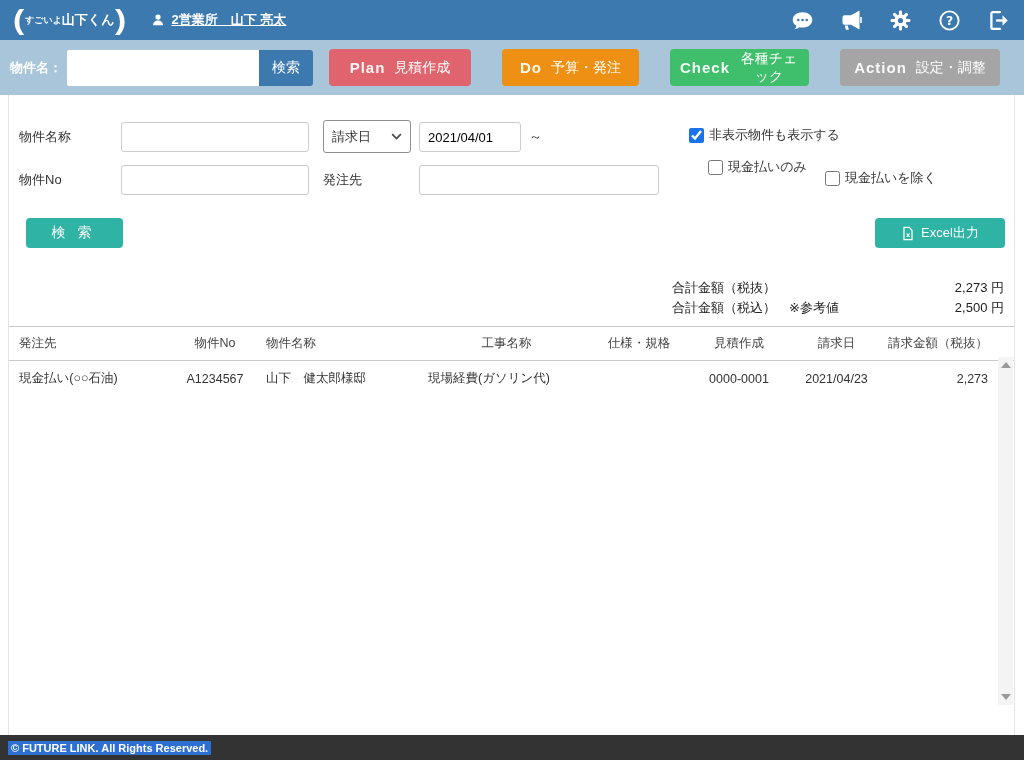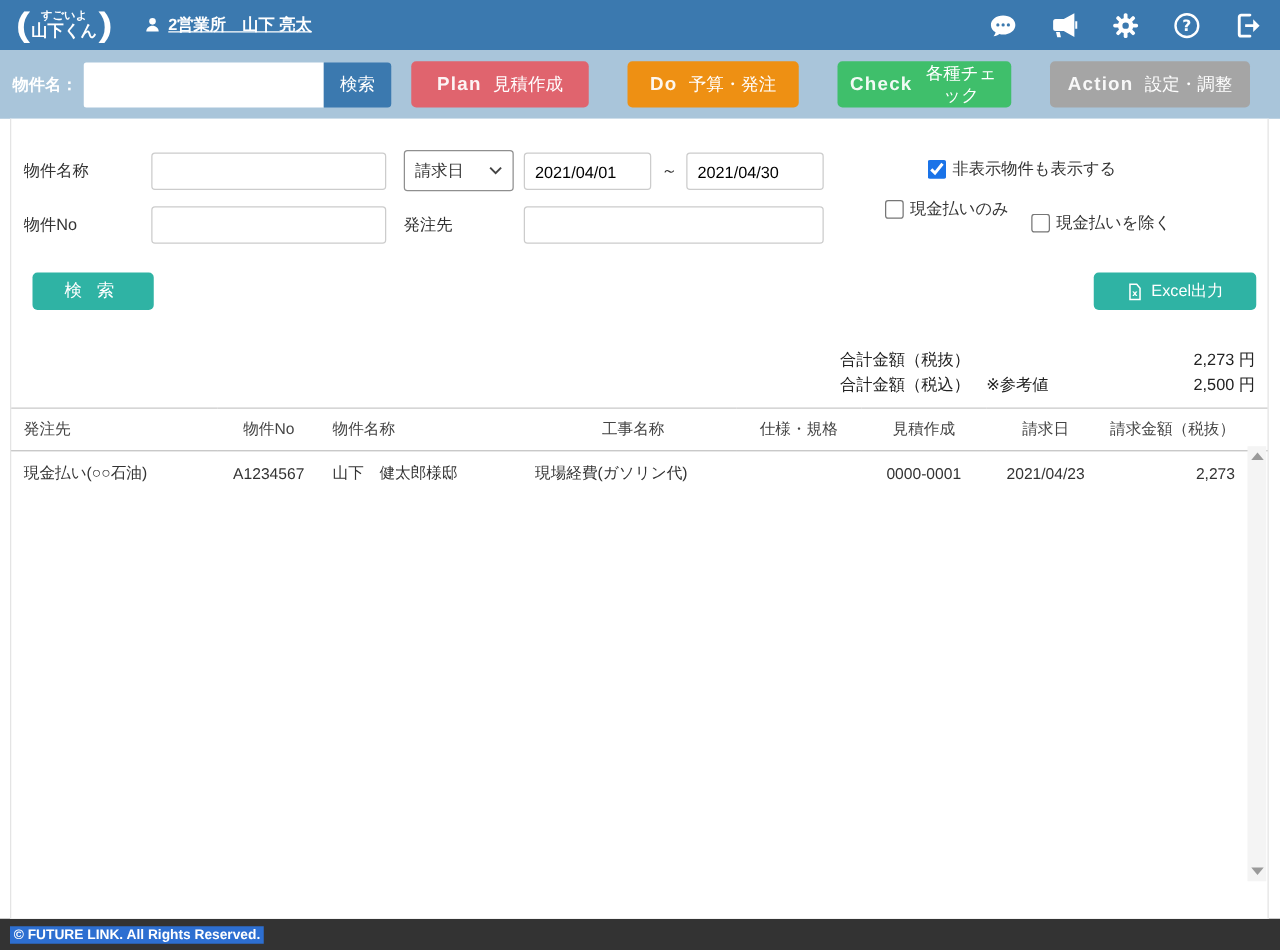--- a/index.html
+++ b/index.html
@@ -3,21 +3,21 @@
 <meta charset="utf-8">
 <style>
   * { box-sizing: border-box; }
   html,body { margin:0; padding:0; width:1024px; height:760px; overflow:hidden;
     font-family:"Liberation Sans","DejaVu Sans",sans-serif; background:#fff; }
 
   
   .topbar { height:40px; background:#3b79af; display:flex; align-items:center; padding:0 14px; }
   .logo { display:flex; align-items:center; color:#fff; margin-right:26px; cursor:pointer; }
   .logo-paren { font-size:27px; font-weight:bold; line-height:1; transform:scaleX(1.25); }
-  .logo-lines { display:flex; flex-direction:column; align-items:center; line-height:1.15; padding:0 2px; }
+  .logo-lines { display:flex; flex-direction:row; align-items:center; line-height:1.15; padding:0 2px; }
   .logo-top { font-size:9px; font-weight:bold; }
   .logo-bottom { font-size:13px; font-weight:bold; }
   .user { display:flex; align-items:center; gap:6px; color:#fff; font-size:13px;
     font-weight:bold; text-decoration:underline; cursor:pointer; }
   .top-icons { margin-left:auto; display:flex; align-items:center; gap:25px; }
   .icon-btn { width:24px; height:24px; display:flex; align-items:center; justify-content:center; cursor:pointer; }
 
   
   .subbar { height:55px; background:#a9c5da; display:flex; align-items:center; padding:0 10px; }
   .qs-label { color:#fff; font-size:13px; font-weight:bold; margin-right:5px; white-space:nowrap; }
@@ -174,22 +174,21 @@
     <div class="f-select abs" style="left:314px; top:25px; width:88px;">
       <span>請求日</span>
       <span style="display:flex;">
         <svg width="11" height="7" viewBox="0 0 12 8">
             <path d="M1 1.3l5 5 5-5" fill="none" stroke="#444" stroke-width="1.8"></path>
           </svg>
       </span>
     </div>
     <input class="f-input abs" style="left: 410px; top: 27px; width: 102px;" type="text" value="2021/04/01">
     <span class="abs" style="left:520px; top:33px;">～</span>
-    <input class="f-input abs" style="left: 540px; top: 27px; width: 110px;" type="text" value="2021/04/30">
-    <label class="chk abs" style="left:733px; top:31px;">
+    <label class="chk abs" style="left:680px; top:31px;">
       <input type="checkbox" checked="true" style="">
       <span>非表示物件も表示する</span>
     </label>
 
     <span class="abs" style="left:10px; top:76px;">物件No</span>
     <input class="f-input abs" style="left: 112px; top: 70px; width: 188px;" type="text" value="">
     <span class="abs" style="left:314px; top:76px;">発注先</span>
     <input class="f-input abs" style="left: 410px; top: 70px; width: 240px;" type="text" value="">
     <label class="chk abs" style="left:699px; top:63px;">
       <input type="checkbox" style="">

